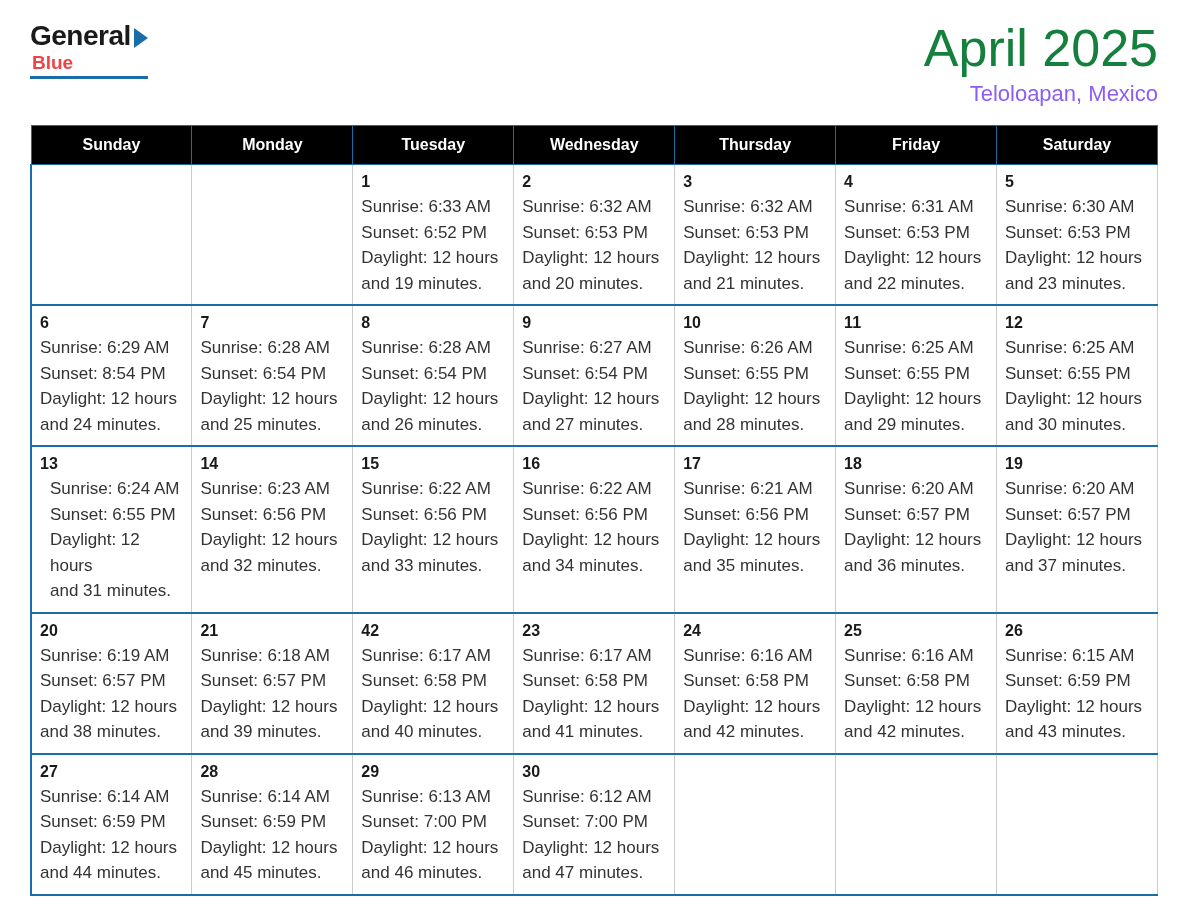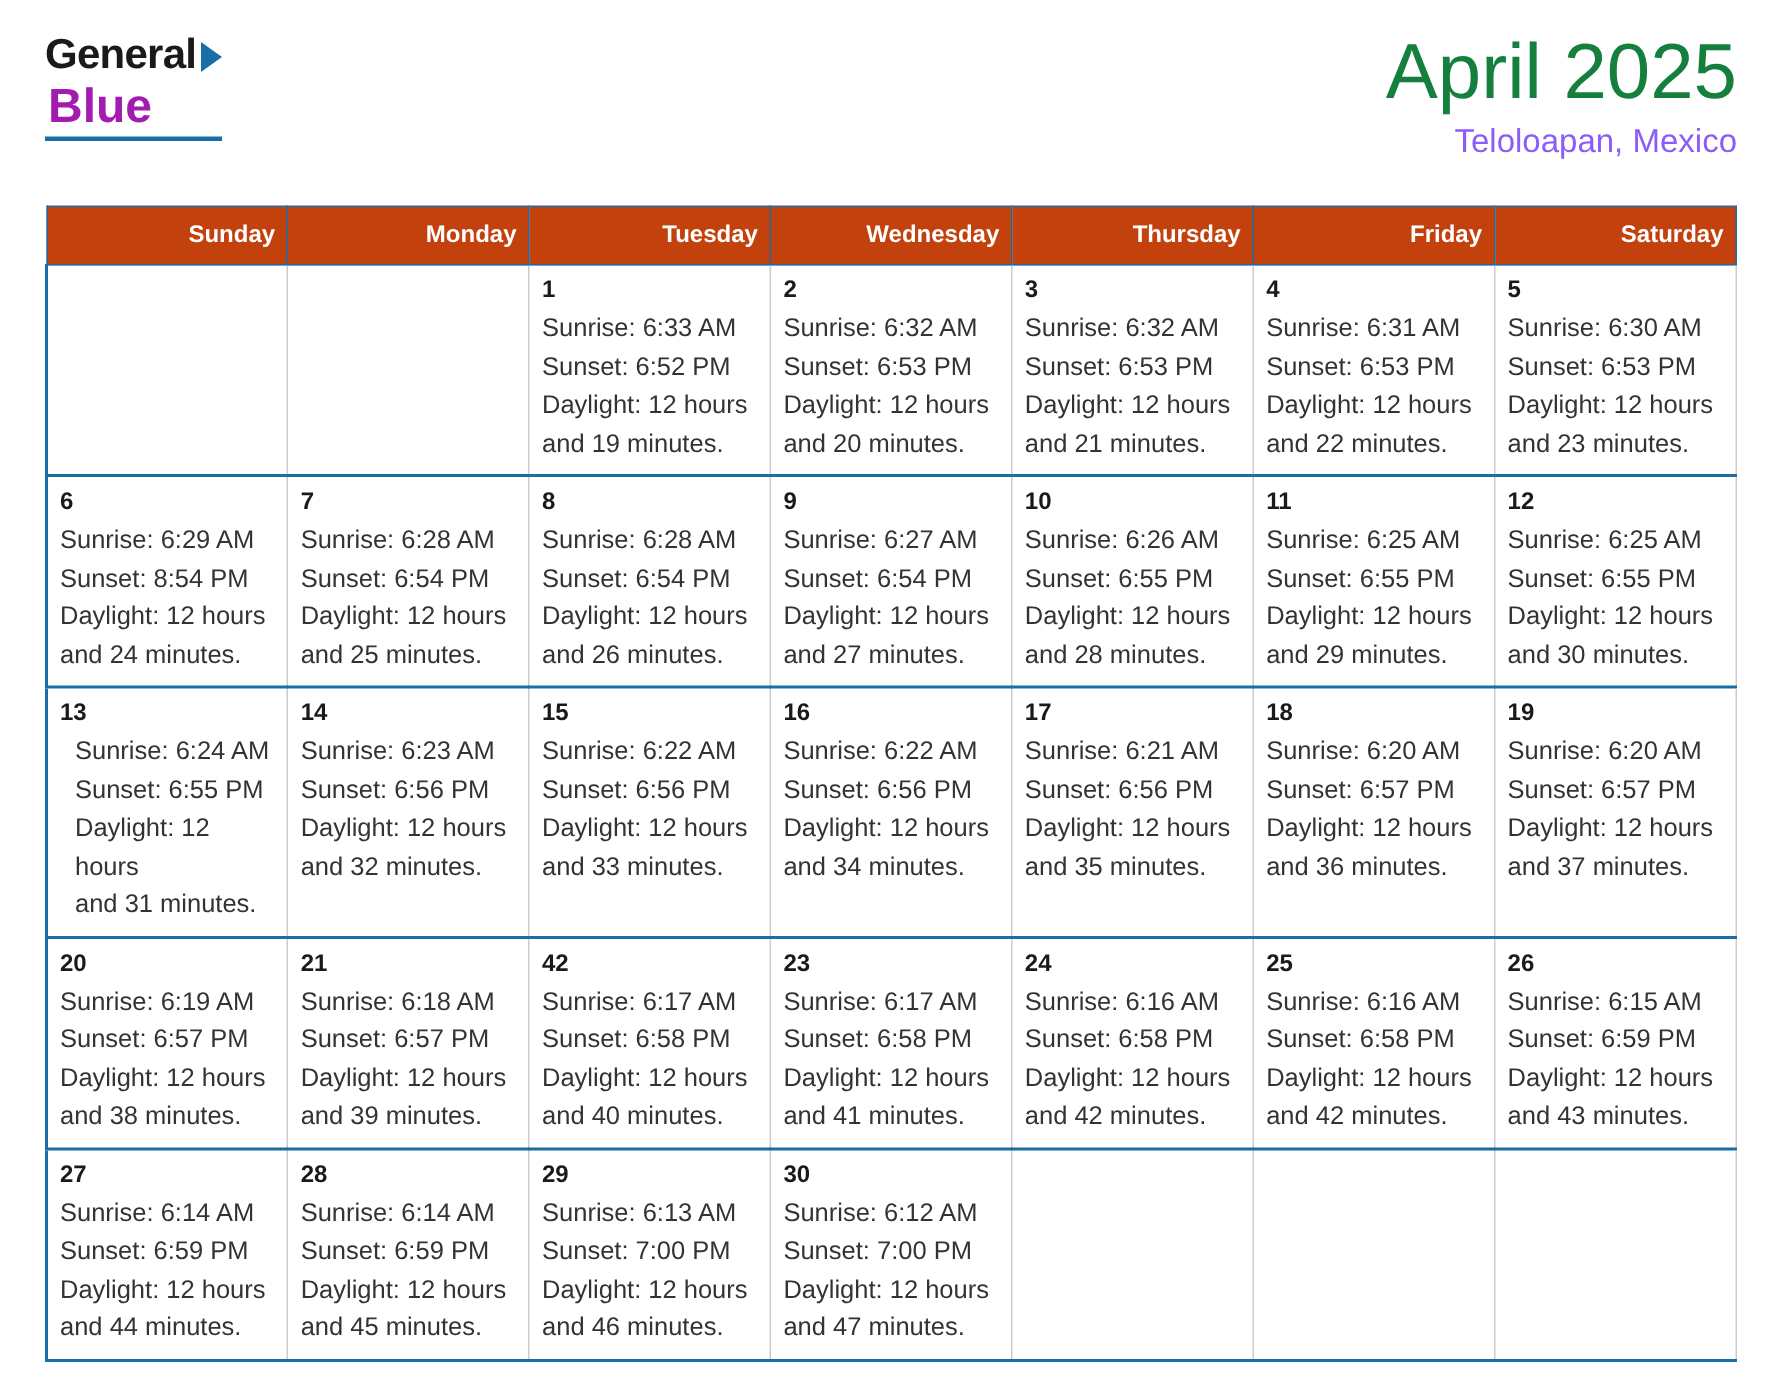--- a/index.html
+++ b/index.html
@@ -7,21 +7,21 @@
       font-family: Arial, Helvetica, sans-serif;
       background: #ffffff;
       width: 1188px;
       min-height: 918px;
       padding: 20px 30px;
     }
     .header {
       display: flex;
       justify-content: space-between;
       align-items: flex-start;
-      margin-bottom: 30px;
+      margin-bottom: 18px;
     }
     .logo {
       display: flex;
       flex-direction: column;
       align-items: flex-start;
     }
     .logo-top {
       display: flex;
       align-items: center;
     }
@@ -34,23 +34,23 @@
     .logo-arrow {
       width: 0;
       height: 0;
       border-left: 14px solid #1a6ea8;
       border-top: 10px solid transparent;
       border-bottom: 10px solid transparent;
       margin-left: 3px;
       margin-top: 4px;
     }
     .logo-blue {
-      font-size: 32px;
+      font-size: 19px;
       font-weight: bold;
-      color: #a21caf;
+      color: #ef4444;
       margin-left: 2px;
     }
     .logo-underline {
       width: 100%;
       height: 3px;
       background: #1a6ea8;
       margin-top: 2px;
     }
     .title-block {
       text-align: right;
@@ -65,26 +65,26 @@
       font-size: 22px;
       color: #8b5cf6;
       margin-top: 4px;
     }
     table {
       width: 100%;
       border-collapse: collapse;
       table-layout: fixed;
     }
     thead tr th {
-      background-color: #c2410c;
+      background-color: #000000;
       color: #ffffff;
       font-size: 16px;
       font-weight: bold;
       padding: 10px 8px;
-      text-align: right;
+      text-align: center;
       border: 1px solid #1a6ea8;
     }
     tbody tr td {
       vertical-align: top;
       padding: 8px 8px;
       border: 1px solid #cccccc;
       font-size: 13px;
       color: #333333;
       min-height: 90px;
       background: #ffffff;

